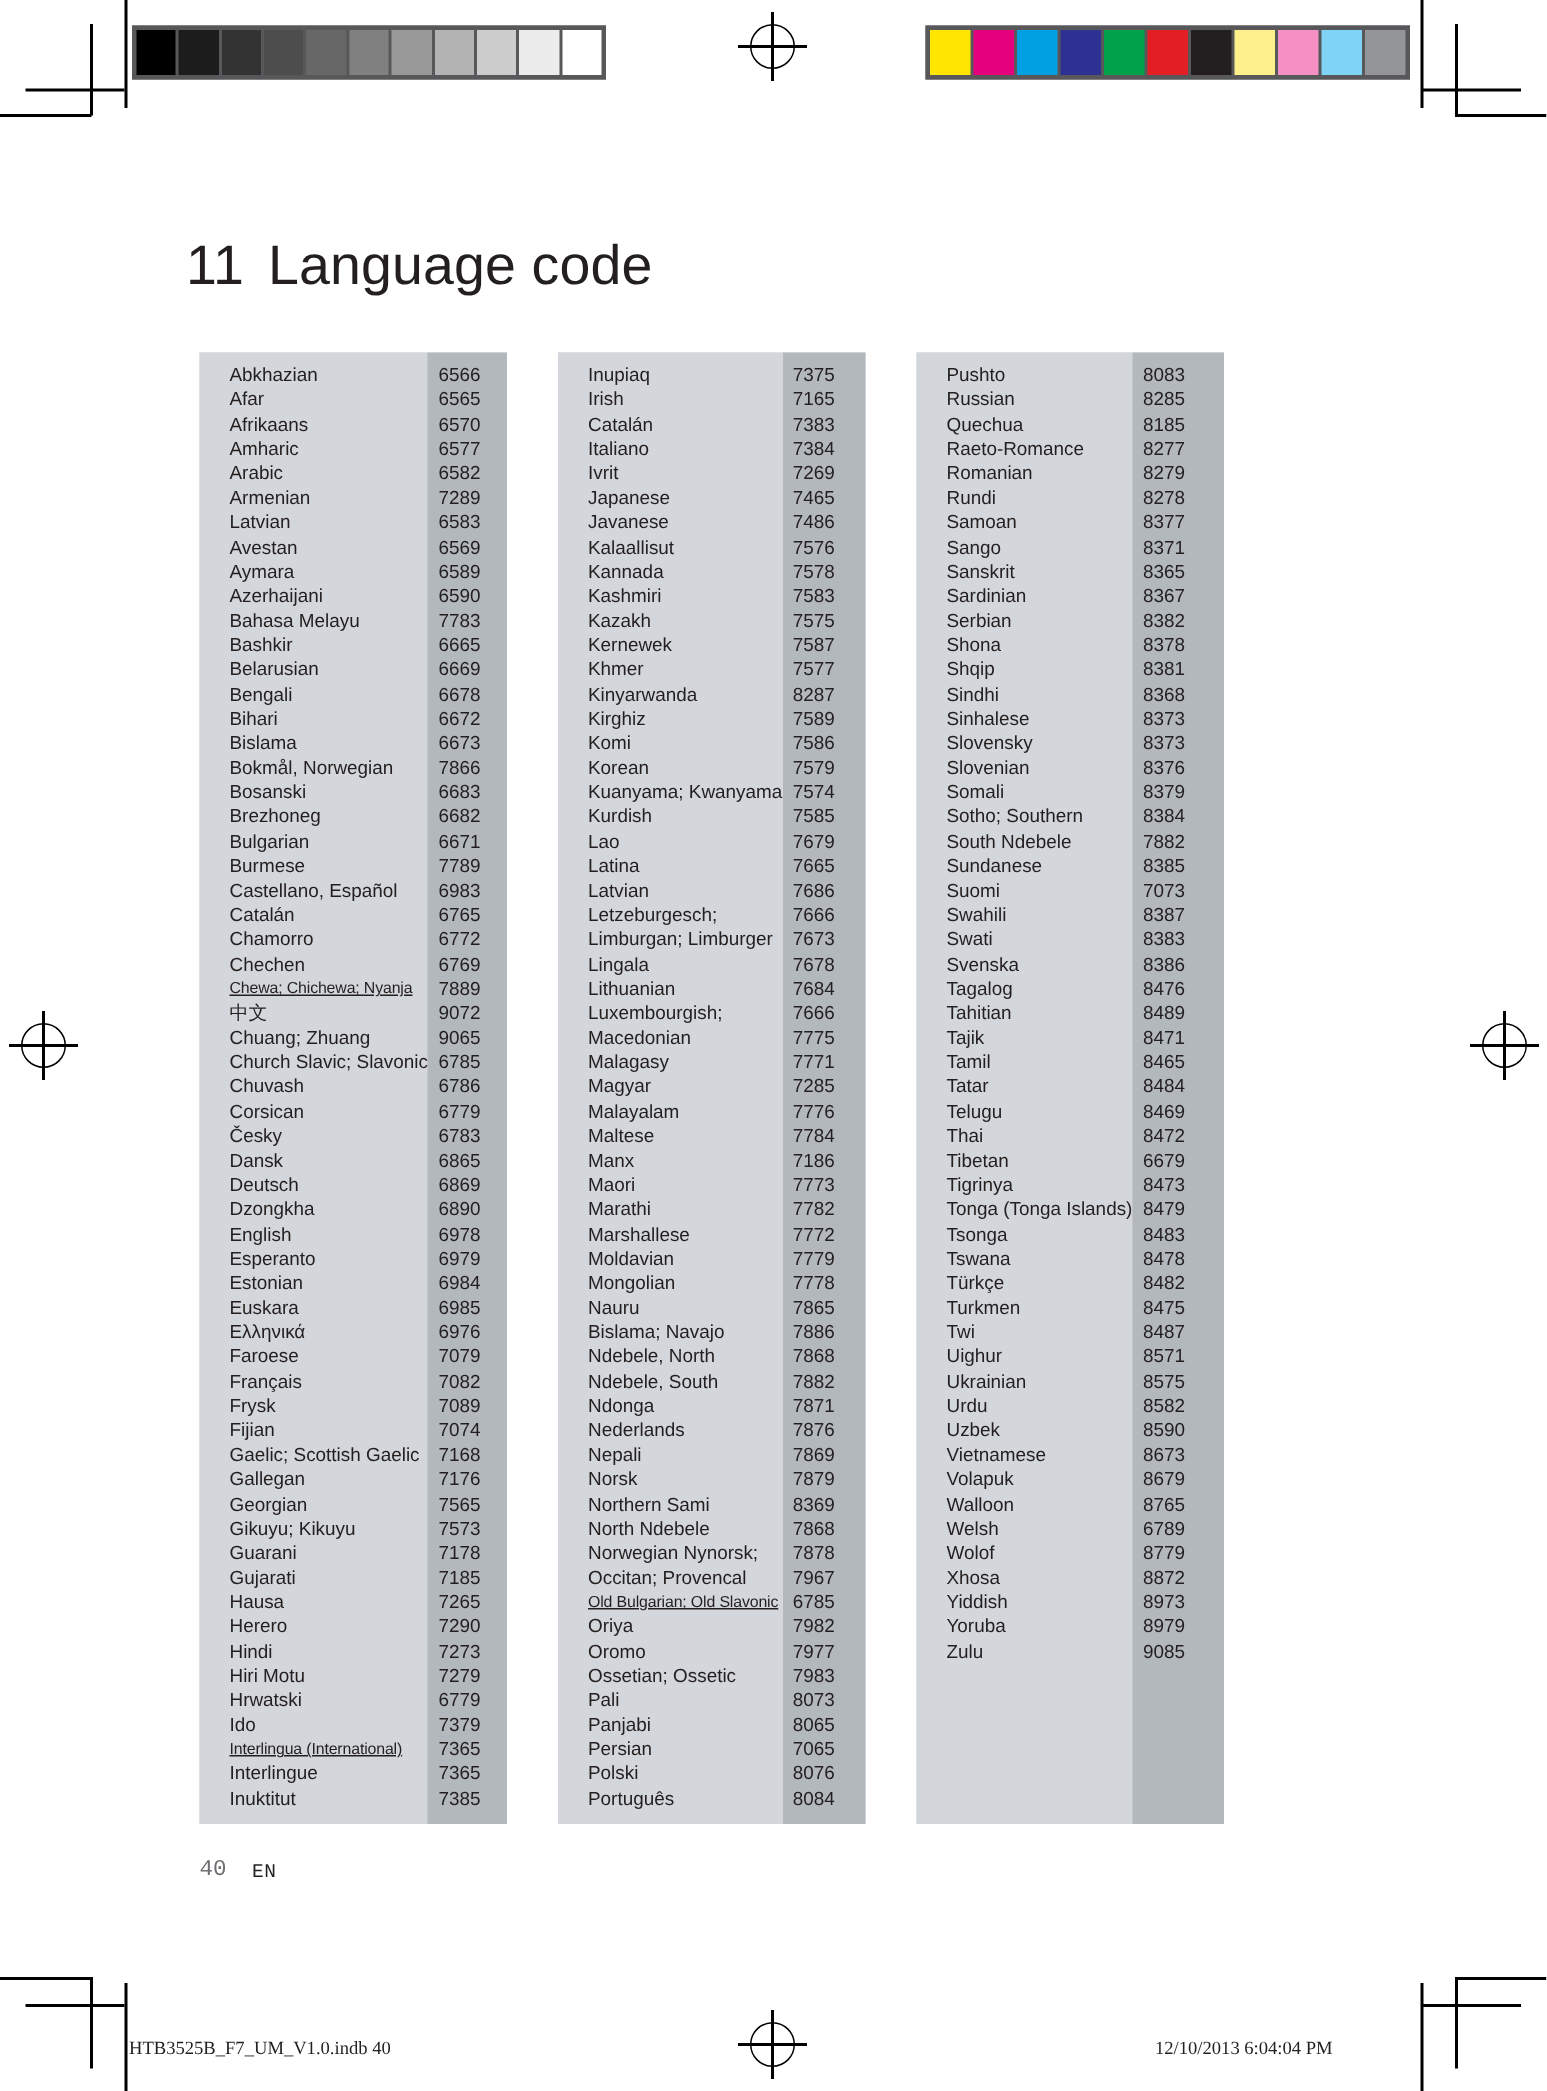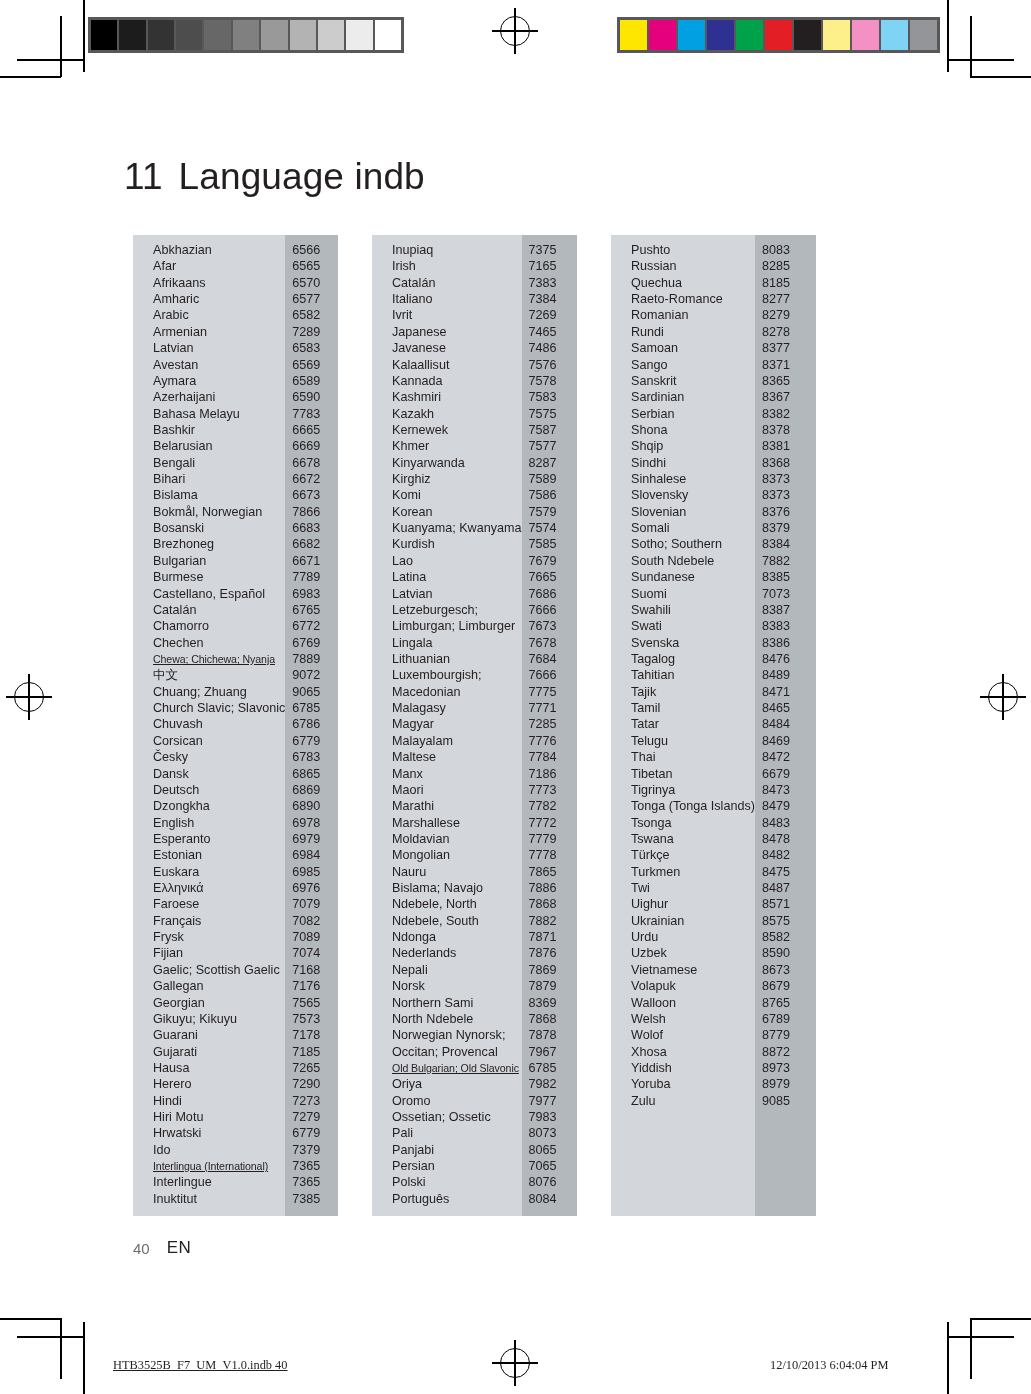--- a/index.html
+++ b/index.html
@@ -99,35 +99,36 @@
   .cell.tight { font-size: 10.6px; letter-spacing: -0.1px; text-decoration: underline; }
   .cell.empty { color: transparent; }
   .codes-col .cell { font-size: 12.6px; }
 
   
   #folio {
     position: absolute;
     left: 133px;
     top: 1238px;
     display: flex;
-    align-items: center;
+    align-items: flex-end;
     gap: 17px;
+    font-family: Liberation Mono, monospace;
   }
   #folio .pg { font-size: 15px; color: #6d6e71; }
-  #folio .lang { font-size: 17px; color: #231f20; letter-spacing: 0.4px; }
+  #folio .lang { font-size: 13px; color: #231f20; letter-spacing: 0.4px; }
 
   .imprint {
     position: absolute;
     top: 1358px;
     font-family: "Liberation Serif", serif;
     font-size: 12.4px;
     color: #231f20;
     white-space: nowrap;
   }
-  #imprint-left  { left: 113px; text-decoration: underline; }
+  #imprint-left  { left: 86px; }
   #imprint-right { left: 770px; }
 </style>
 </head>
 <body>
 
 <div>
 
   <div class="mark v" style="left:83px;  top:0px;   height:72px;"></div>
   <div class="mark h" style="left:0px;   top:76px;  width:61px;"></div>
   <div class="mark v" style="left:60px; top:16px;  height:61px;"></div>
@@ -175,21 +176,21 @@
     <div class="sw" style="background: rgb(0, 161, 75);"></div>
     <div class="sw" style="background: rgb(227, 30, 36);"></div>
     <div class="sw" style="background: rgb(35, 31, 32);"></div>
     <div class="sw" style="background: rgb(253, 240, 139);"></div>
     <div class="sw" style="background: rgb(244, 144, 195);"></div>
     <div class="sw" style="background: rgb(127, 212, 245);"></div>
     <div class="sw" style="background: rgb(147, 149, 152);"></div>
   </div>
 
 <h1 id="page-title">
-  <span class="num">11</span><span class="txt">Language indb</span>
+  <span class="num">11</span><span class="txt">Language code</span>
 </h1>
 
 <div id="table-area">
     <div class="col-group">
       <div class="names-col">
         <div class="cell">Abkhazian</div>
         <div class="cell">Afar</div>
         <div class="cell">Afrikaans</div>
         <div class="cell">Amharic</div>
         <div class="cell">Arabic</div>

